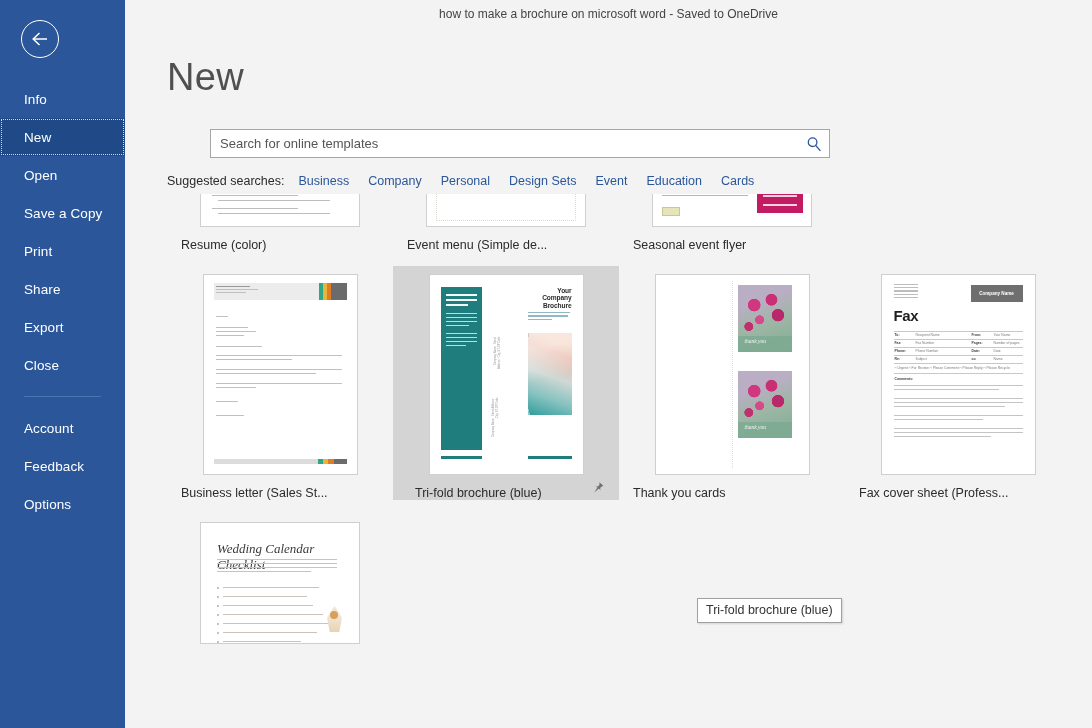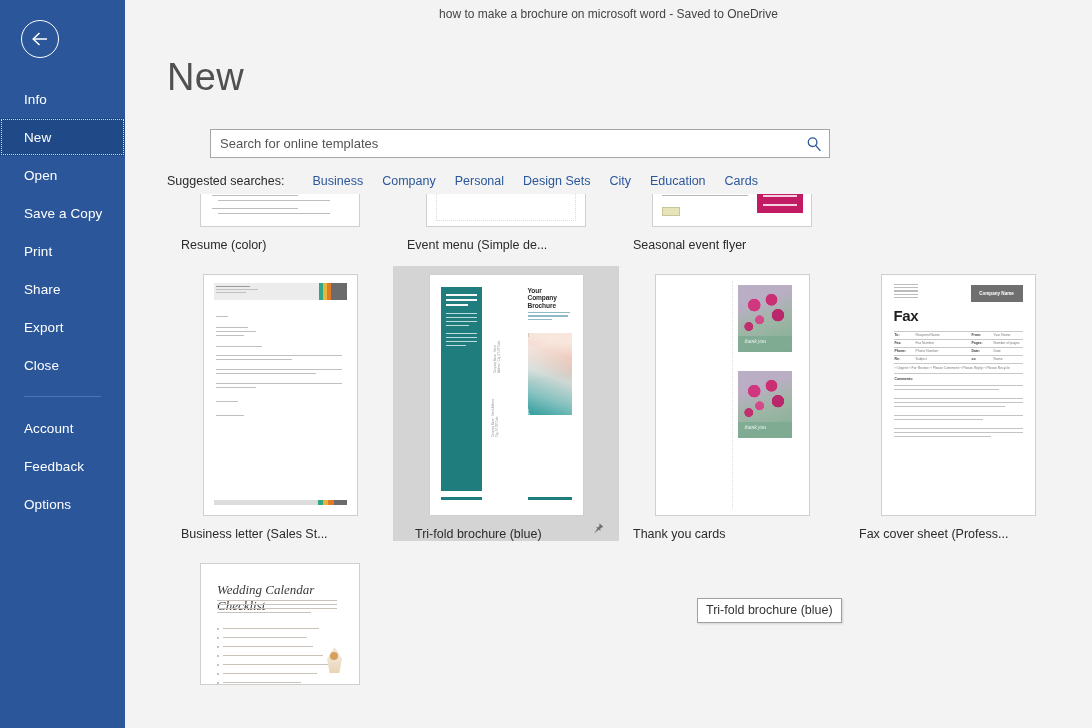--- a/index.html
+++ b/index.html
@@ -95,21 +95,21 @@
     position: absolute; right: 8px; top: 50%;
     transform: translateY(-50%);
     cursor: pointer; line-height: 0;
   }
 
   .suggested {
     margin: 16px 0 0 42px;
     display: flex; align-items: center;
     font-size: 12.5px; color: #2b2b2b;
   }
-  .suggested-label { margin-right: 28px; color: #2b2b2b; }
+  .suggested-label { margin-right: 14px; color: #2b2b2b; }
   .suggested a {
     color: #2b579a; text-decoration: none;
     margin-right: 19px; cursor: pointer;
   }
 
   
   .grid {
     position: absolute;
     left: 42px; top: 194px;
     width: 1008px;
@@ -124,21 +124,21 @@
     padding: 8px 12px 0 12px;
   }
   .tile.selected { background: #d4d4d4; }
   .thumb {
     background: #ffffff;
     border: 1px solid #cfcfcf;
     position: relative;
     overflow: hidden;
   }
   .thumb.land { width: 160px; height: 81px; margin: 0 auto; }
-  .thumb.port { width: 155px; height: 242px; margin: 0 auto; }
+  .thumb.port { width: 155px; height: 201px; margin: 0 auto; text-align: right; }
   .tile-label {
     font-size: 12.5px; color: #2b2b2b;
     margin-top: 11px;
     text-align: left;
     padding-left: 2px;
     white-space: nowrap; overflow: hidden;
   }
   .tile.selected .tile-label { padding-left: 10px; }
   .pin-icon {
     position: absolute; right: 14px; bottom: 6px;
@@ -353,21 +353,21 @@
         </svg>
       </span>
     </div>
 
     <div class="suggested">
       <span class="suggested-label">Suggested searches:</span>
       <a>Business</a>
       <a>Company</a>
       <a>Personal</a>
       <a>Design Sets</a>
-      <a>City</a>
+      <a>Event</a>
       <a>Education</a>
       <a>Cards</a>
     </div>
 
     <div class="grid">
 
       <div class="grid-row" style="margin-top:-56px;">
 
         <div class="tile">
           <div class="thumb land">

